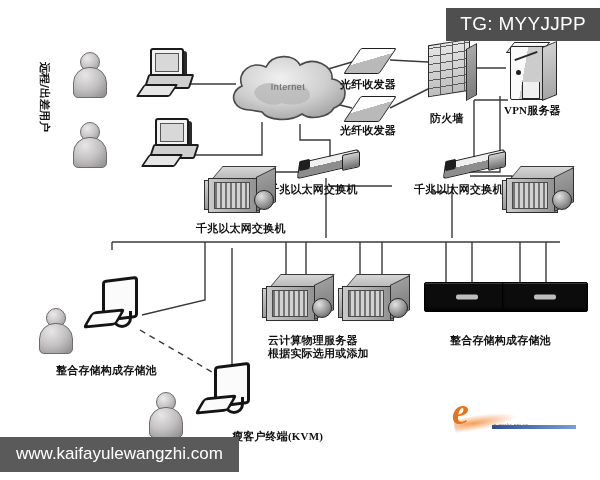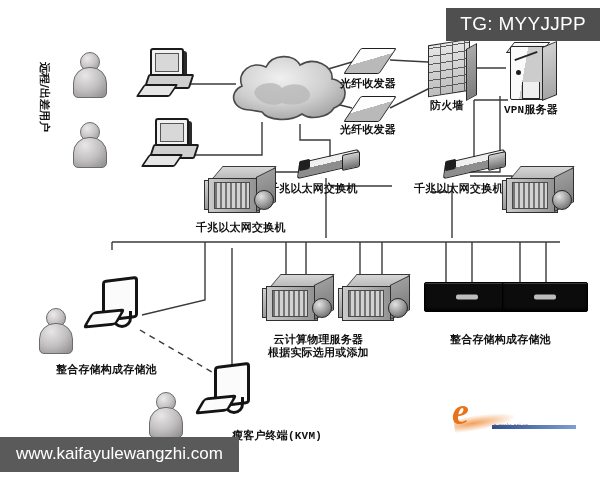--- a/index.html
+++ b/index.html
@@ -6,29 +6,29 @@
   body{
     width:600px;height:480px;overflow:hidden;
     background:#ffffff;
     font-family:"Liberation Sans", sans-serif;
     position:relative;
   }
   #stage{position:absolute;inset:0;width:600px;height:480px;}
   svg#wires{position:absolute;left:0;top:0;width:600px;height:480px;}
   .lbl{
     position:absolute;
-    font-family:Liberation Mono, monospace;
+    font-family:Liberation Serif, serif;
     color:#111;
     font-weight:700;
     white-space:nowrap;
     line-height:1.18;
     letter-spacing:.2px;
   }
   .lbl.cn{font-size:11px;}
-  .lbl.cn2{font-size:11px;text-align:center;}
+  .lbl.cn2{font-size:11px;text-align:left;}
 
   
   .person{position:absolute;width:34px;height:44px;}
   .person .head{
     position:absolute;left:8px;top:0;width:18px;height:18px;border-radius:50%;
     background:radial-gradient(circle at 35% 30%, #eceaea 0%, #c9c7c7 45%, #8f8d8d 100%);
     border:1px solid #6d6b6b;
   }
   .person .body{
     position:absolute;left:1px;top:15px;width:32px;height:29px;
@@ -337,37 +337,38 @@
           <stop offset="58%" stop-color="#cfcfcf"></stop>
           <stop offset="100%" stop-color="#a3a3a3"></stop>
         </radialGradient>
       </defs>
       <path d="M26 62 C8 62 4 44 18 38 C12 24 28 12 42 19 C48 6 70 5 76 17
                C90 8 110 18 108 31 C124 33 126 54 110 60 C104 70 86 72 78 66
                C66 74 44 73 38 64 Z" fill="url(#cg)" stroke="#4a4a4a" stroke-width="1.6"></path>
       <path d="M30 44 C34 34 52 32 58 40 C70 32 86 38 86 47 C86 55 70 59 58 55
                C48 60 32 54 30 44 Z" fill="#b6b6b6" opacity=".75"></path>
     </svg>
+    <div class="txt">Internet</div>
   </div>
 
   <div class="fib" style="left:352px;top:48px;">
     <div class="d"></div>
   </div>
   <div class="lbl cn" style="left:340px;top:78px;">光纤收发器</div>
 
   <div class="fib" style="left:352px;top:96px;">
     <div class="d"></div>
   </div>
   <div class="lbl cn" style="left:340px;top:124px;">光纤收发器</div>
 
   <div class="fw" style="left:424px;top:40px;">
     <div class="wall"></div>
     <div class="edge"></div>
   </div>
-  <div class="lbl cn" style="left:430px;top:100px;">防火墙</div>
+  <div class="lbl cn" style="left:430px;top:112px;">防火墙</div>
 
   <div class="tower" style="left:504px;top:42px;">
     <div class="topf"></div>
     <div class="body"></div>
     <div class="sidef"></div>
     <div class="slash"></div>
     <div class="dot"></div>
     <div class="bay"></div>
   </div>
   <div class="lbl cn" style="left:504px;top:104px;">VPN服务器</div>

